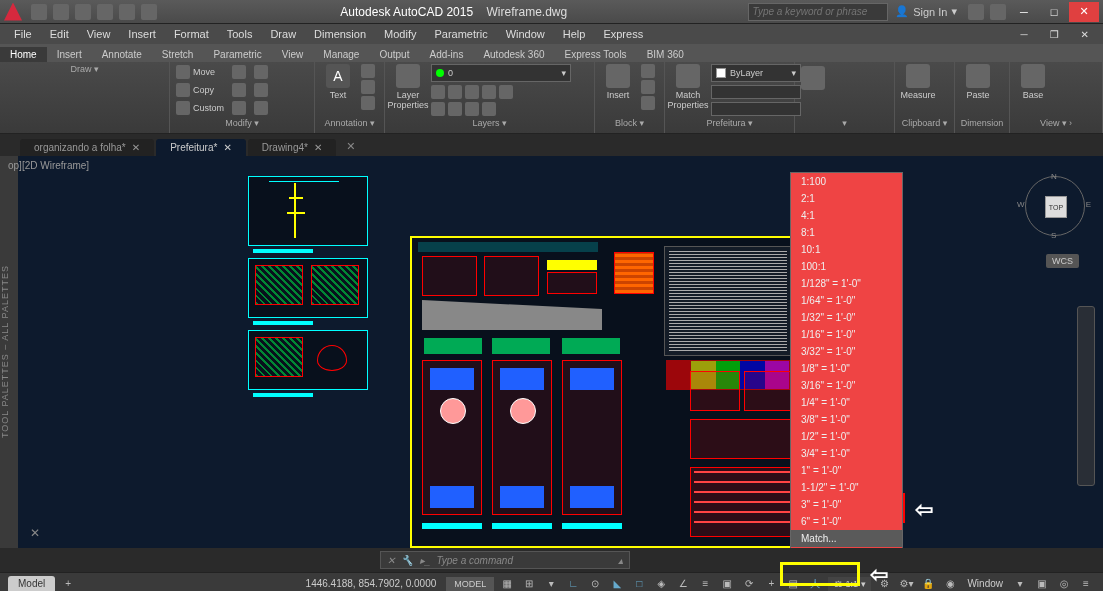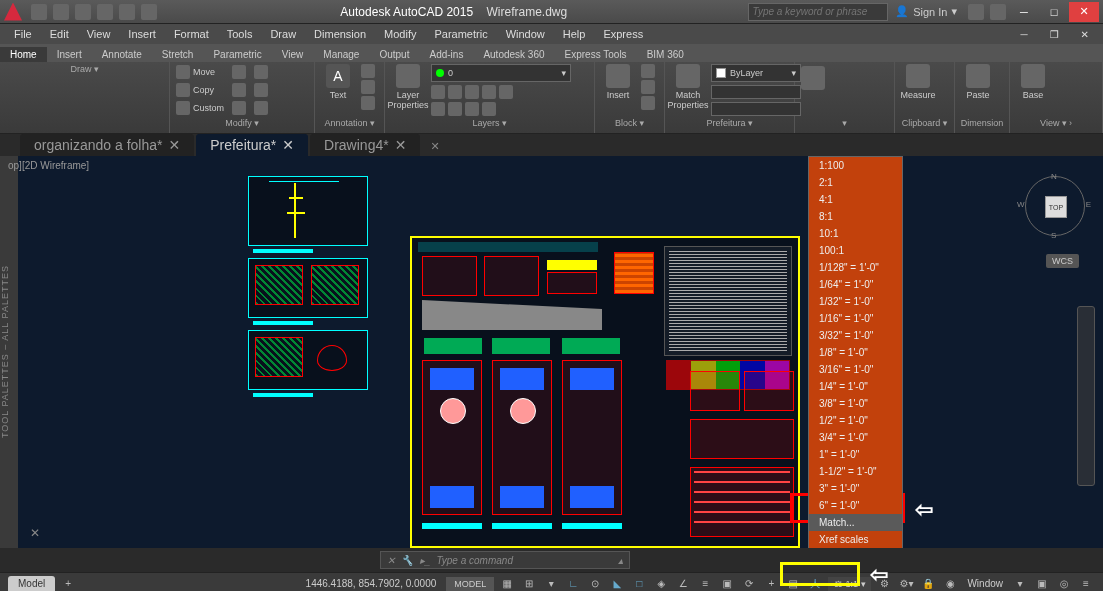--- a/index.html
+++ b/index.html
@@ -36,21 +36,21 @@
 .big-icon { width: 24px; height: 24px; background: #666; border-radius: 3px; }
 .small-btn-col { display: flex; flex-direction: column; gap: 2px; }
 .small-btn { display: flex; align-items: center; gap: 3px; font-size: 9px; color: #ccc; padding: 1px 2px; }
 .small-icon { width: 14px; height: 14px; background: #666; border-radius: 2px; }
 .layer-select { width: 140px; height: 18px; background: #333; border: 1px solid #666; display: flex; align-items: center; padding: 0 4px; font-size: 9px; }
 .dot { width: 8px; height: 8px; border-radius: 50%; margin-right: 4px; }
 .bylayer-select { width: 90px; height: 18px; background: #333; border: 1px solid #666; display: flex; align-items: center; padding: 0 4px; font-size: 9px; }
 
 
 .file-tabs { height: 22px; background: #2a2a2a; display: flex; align-items: flex-end; padding-left: 20px; }
-.file-tab { padding: 3px 14px; background: #222; color: #999; font-size: 14px; margin-right: 2px; border-top-left-radius: 3px; border-top-right-radius: 3px; display: flex; align-items: center; gap: 6px; }
+.file-tab { padding: 3px 14px; background: #222; color: #999; font-size: 10px; margin-right: 2px; border-top-left-radius: 3px; border-top-right-radius: 3px; display: flex; align-items: center; gap: 6px; }
 .file-tab.active { background: #0d1a2d; color: #ccc; }
 .tab-plus { padding: 3px 8px; color: #888; }
 
 
 .drawing-area { position: relative; height: 392px; background: #0d1a2d; overflow: hidden; }
 .viewport-label { position: absolute; top: 4px; left: 8px; color: #999; font-size: 10px; }
 .tool-palette { position: absolute; left: 0; top: 0; bottom: 0; width: 18px; background: #3a3a3a; writing-mode: vertical-rl; transform: rotate(180deg); text-align: center; font-size: 9px; color: #888; padding: 8px 0; letter-spacing: 1px; }
 
 
 .thumbs { position: absolute; left: 248px; top: 20px; width: 130px; }
@@ -69,21 +69,21 @@
 .main-dwg .grey-poly { position: absolute; background: #888; clip-path: polygon(0 0, 100% 30%, 100% 100%, 0 100%); }
 .main-dwg .text-block { position: absolute; background: rgba(255,255,255,0.05); border: 1px solid #555; }
 .main-dwg .text-lines { position: absolute; }
 .main-dwg .text-lines::before { content: ''; position: absolute; inset: 0; background: repeating-linear-gradient(to bottom, #aaa 0 1px, transparent 1px 3px); }
 
 
 .right-dwg { position: absolute; left: 690px; top: 215px; width: 110px; height: 175px; }
 .right-dwg .block { position: absolute; border: 1px solid #f00; background: rgba(255,0,0,0.15); }
 
 
-.scale-menu { position: absolute; right: 200px; top: 0; width: 95px; background: #c2410c; border: 1px solid #666; z-index: 100; }
+.scale-menu { position: absolute; right: 200px; top: 16px; width: 113px; background: #ef4444; border: 1px solid #666; z-index: 100; }
 .scale-item { padding: 3px 10px; font-size: 10px; color: #eee; white-space: nowrap; }
 .scale-item.hl { background: #5a5a5a; }
 
 
 .viewcube { position: absolute; right: 18px; top: 20px; width: 60px; height: 60px; }
 .vc-circle { width: 60px; height: 60px; border: 1px solid #666; border-radius: 50%; position: absolute; }
 .vc-cube { position: absolute; left: 20px; top: 20px; width: 22px; height: 22px; background: #ddd; color: #333; font-size: 7px; display: flex; align-items: center; justify-content: center; border: 1px solid #999; }
 .vc-dir { position: absolute; font-size: 8px; color: #888; }
 .wcs-badge { position: absolute; right: 24px; top: 98px; background: #555; padding: 2px 6px; font-size: 9px; border-radius: 2px; }
 .nav-bar { position: absolute; right: 8px; top: 150px; width: 18px; height: 180px; background: rgba(60,60,60,0.6); border: 1px solid #555; border-radius: 3px; }

